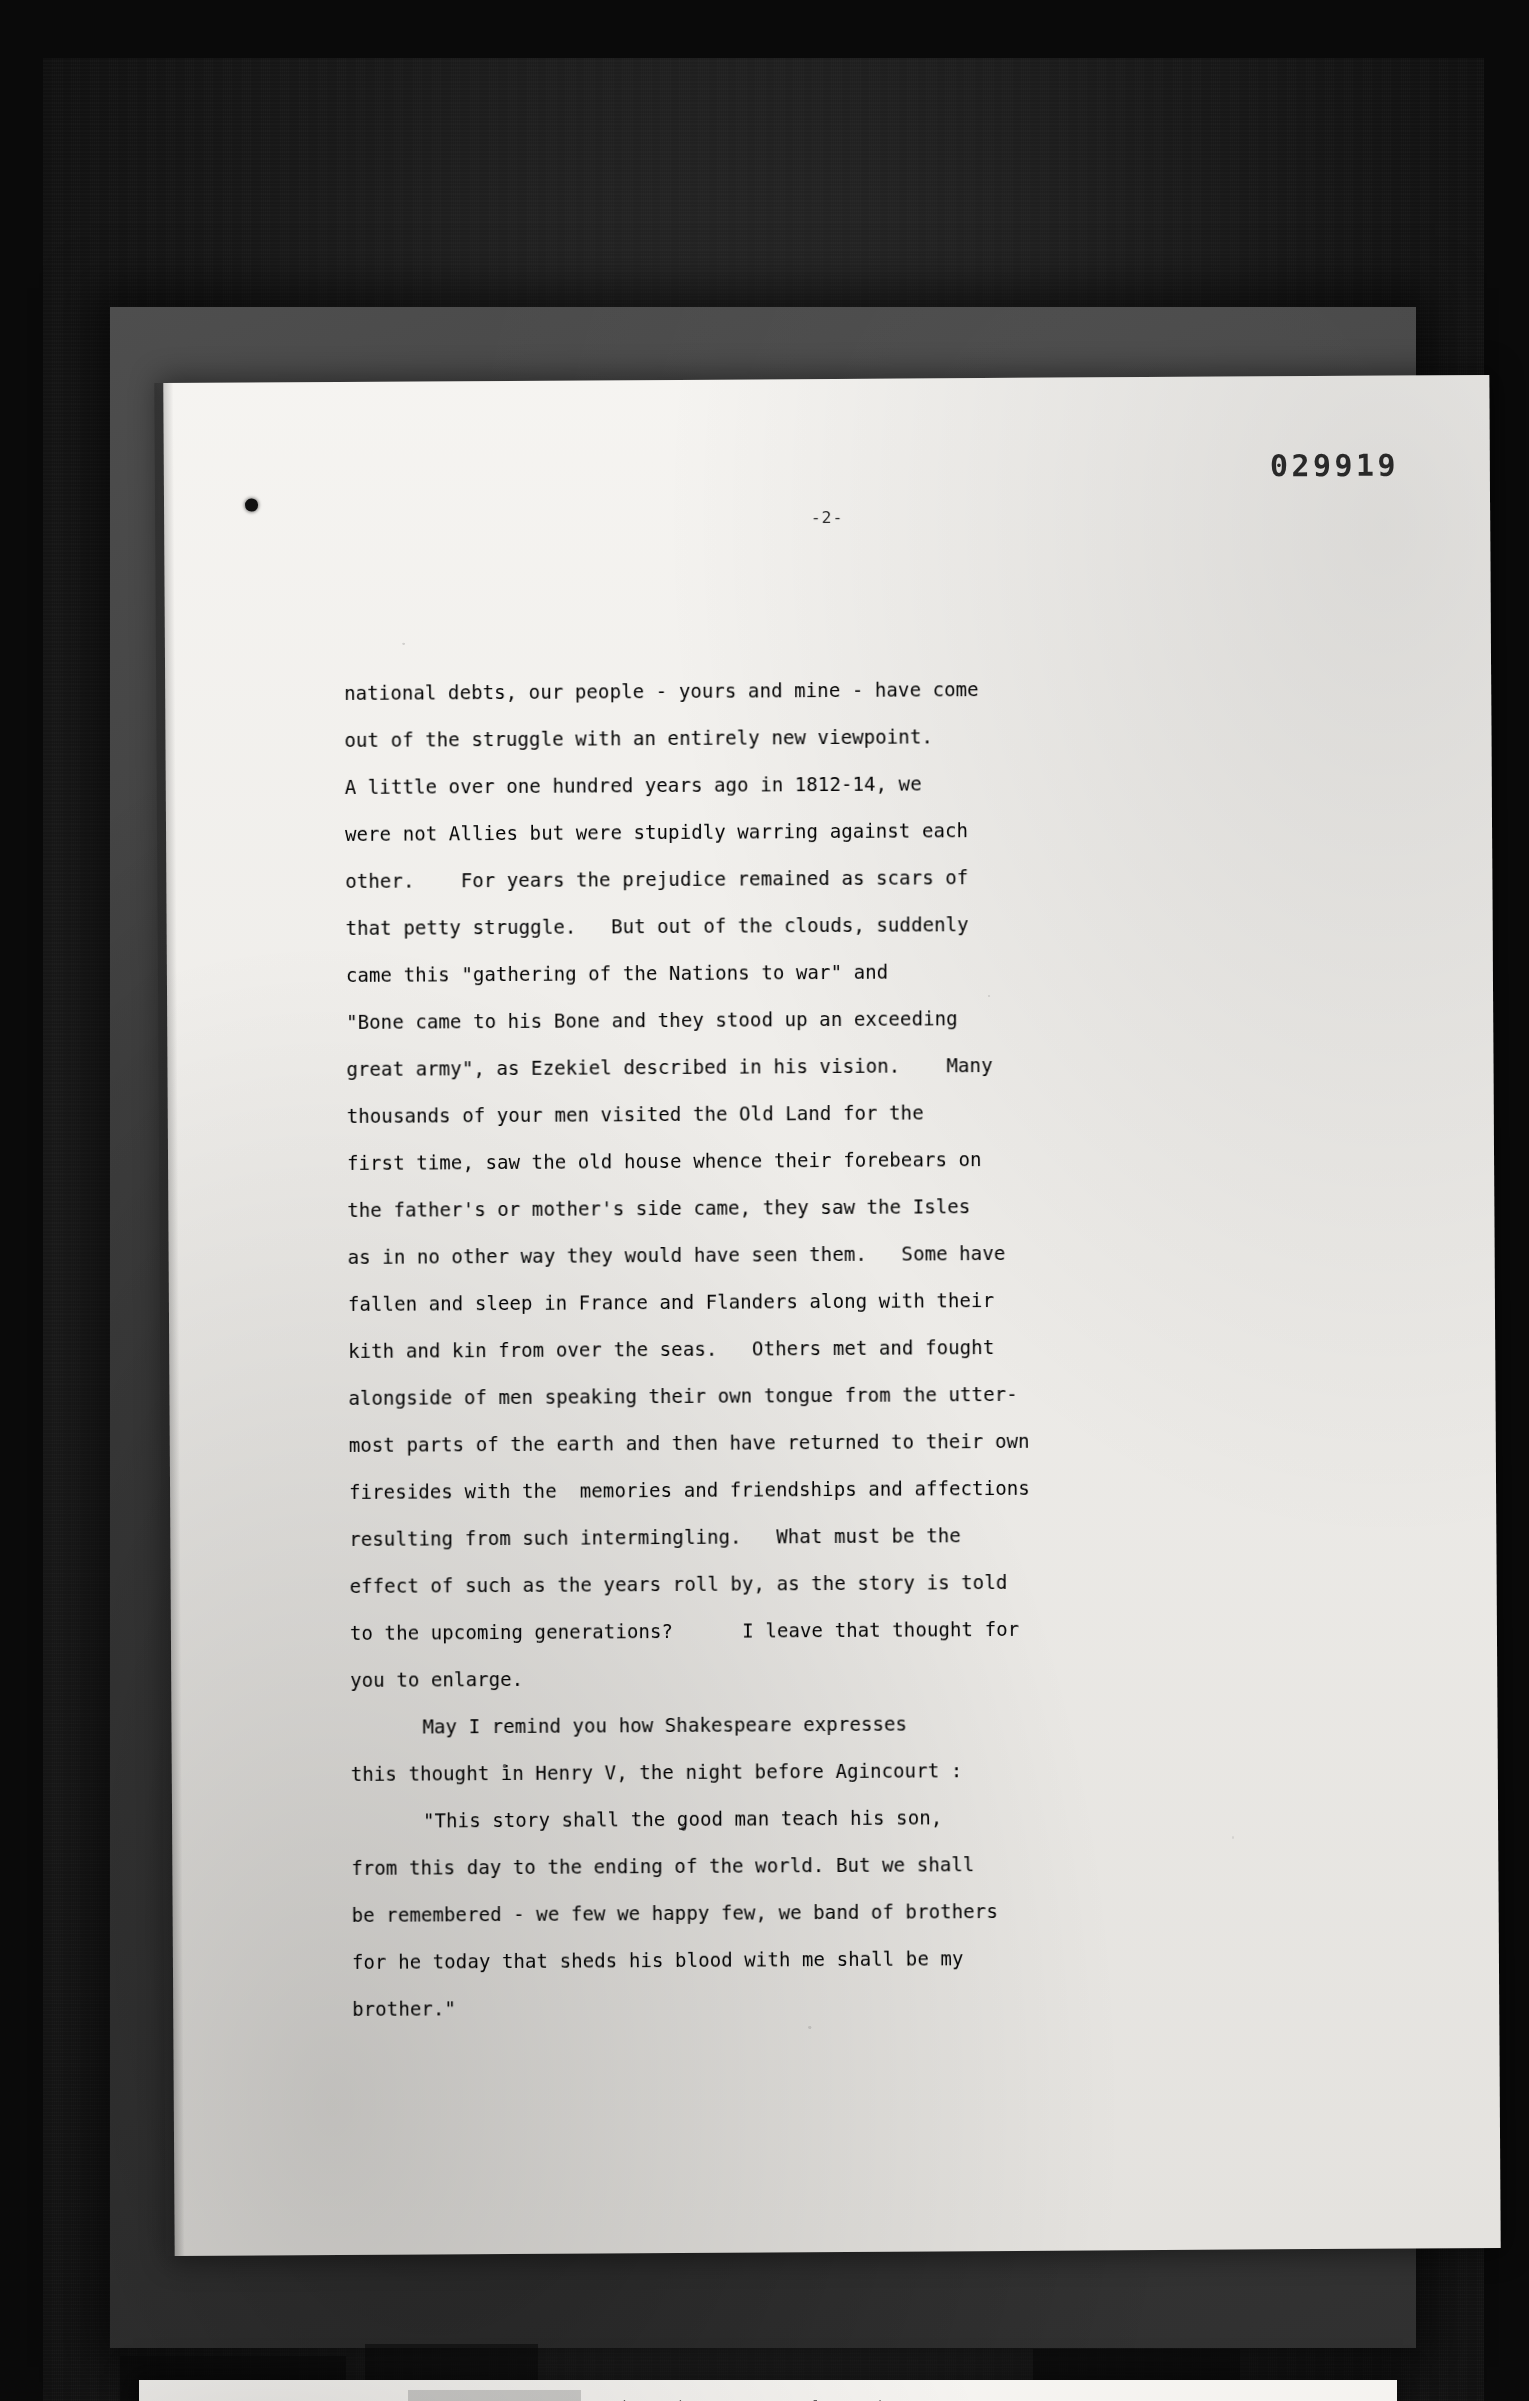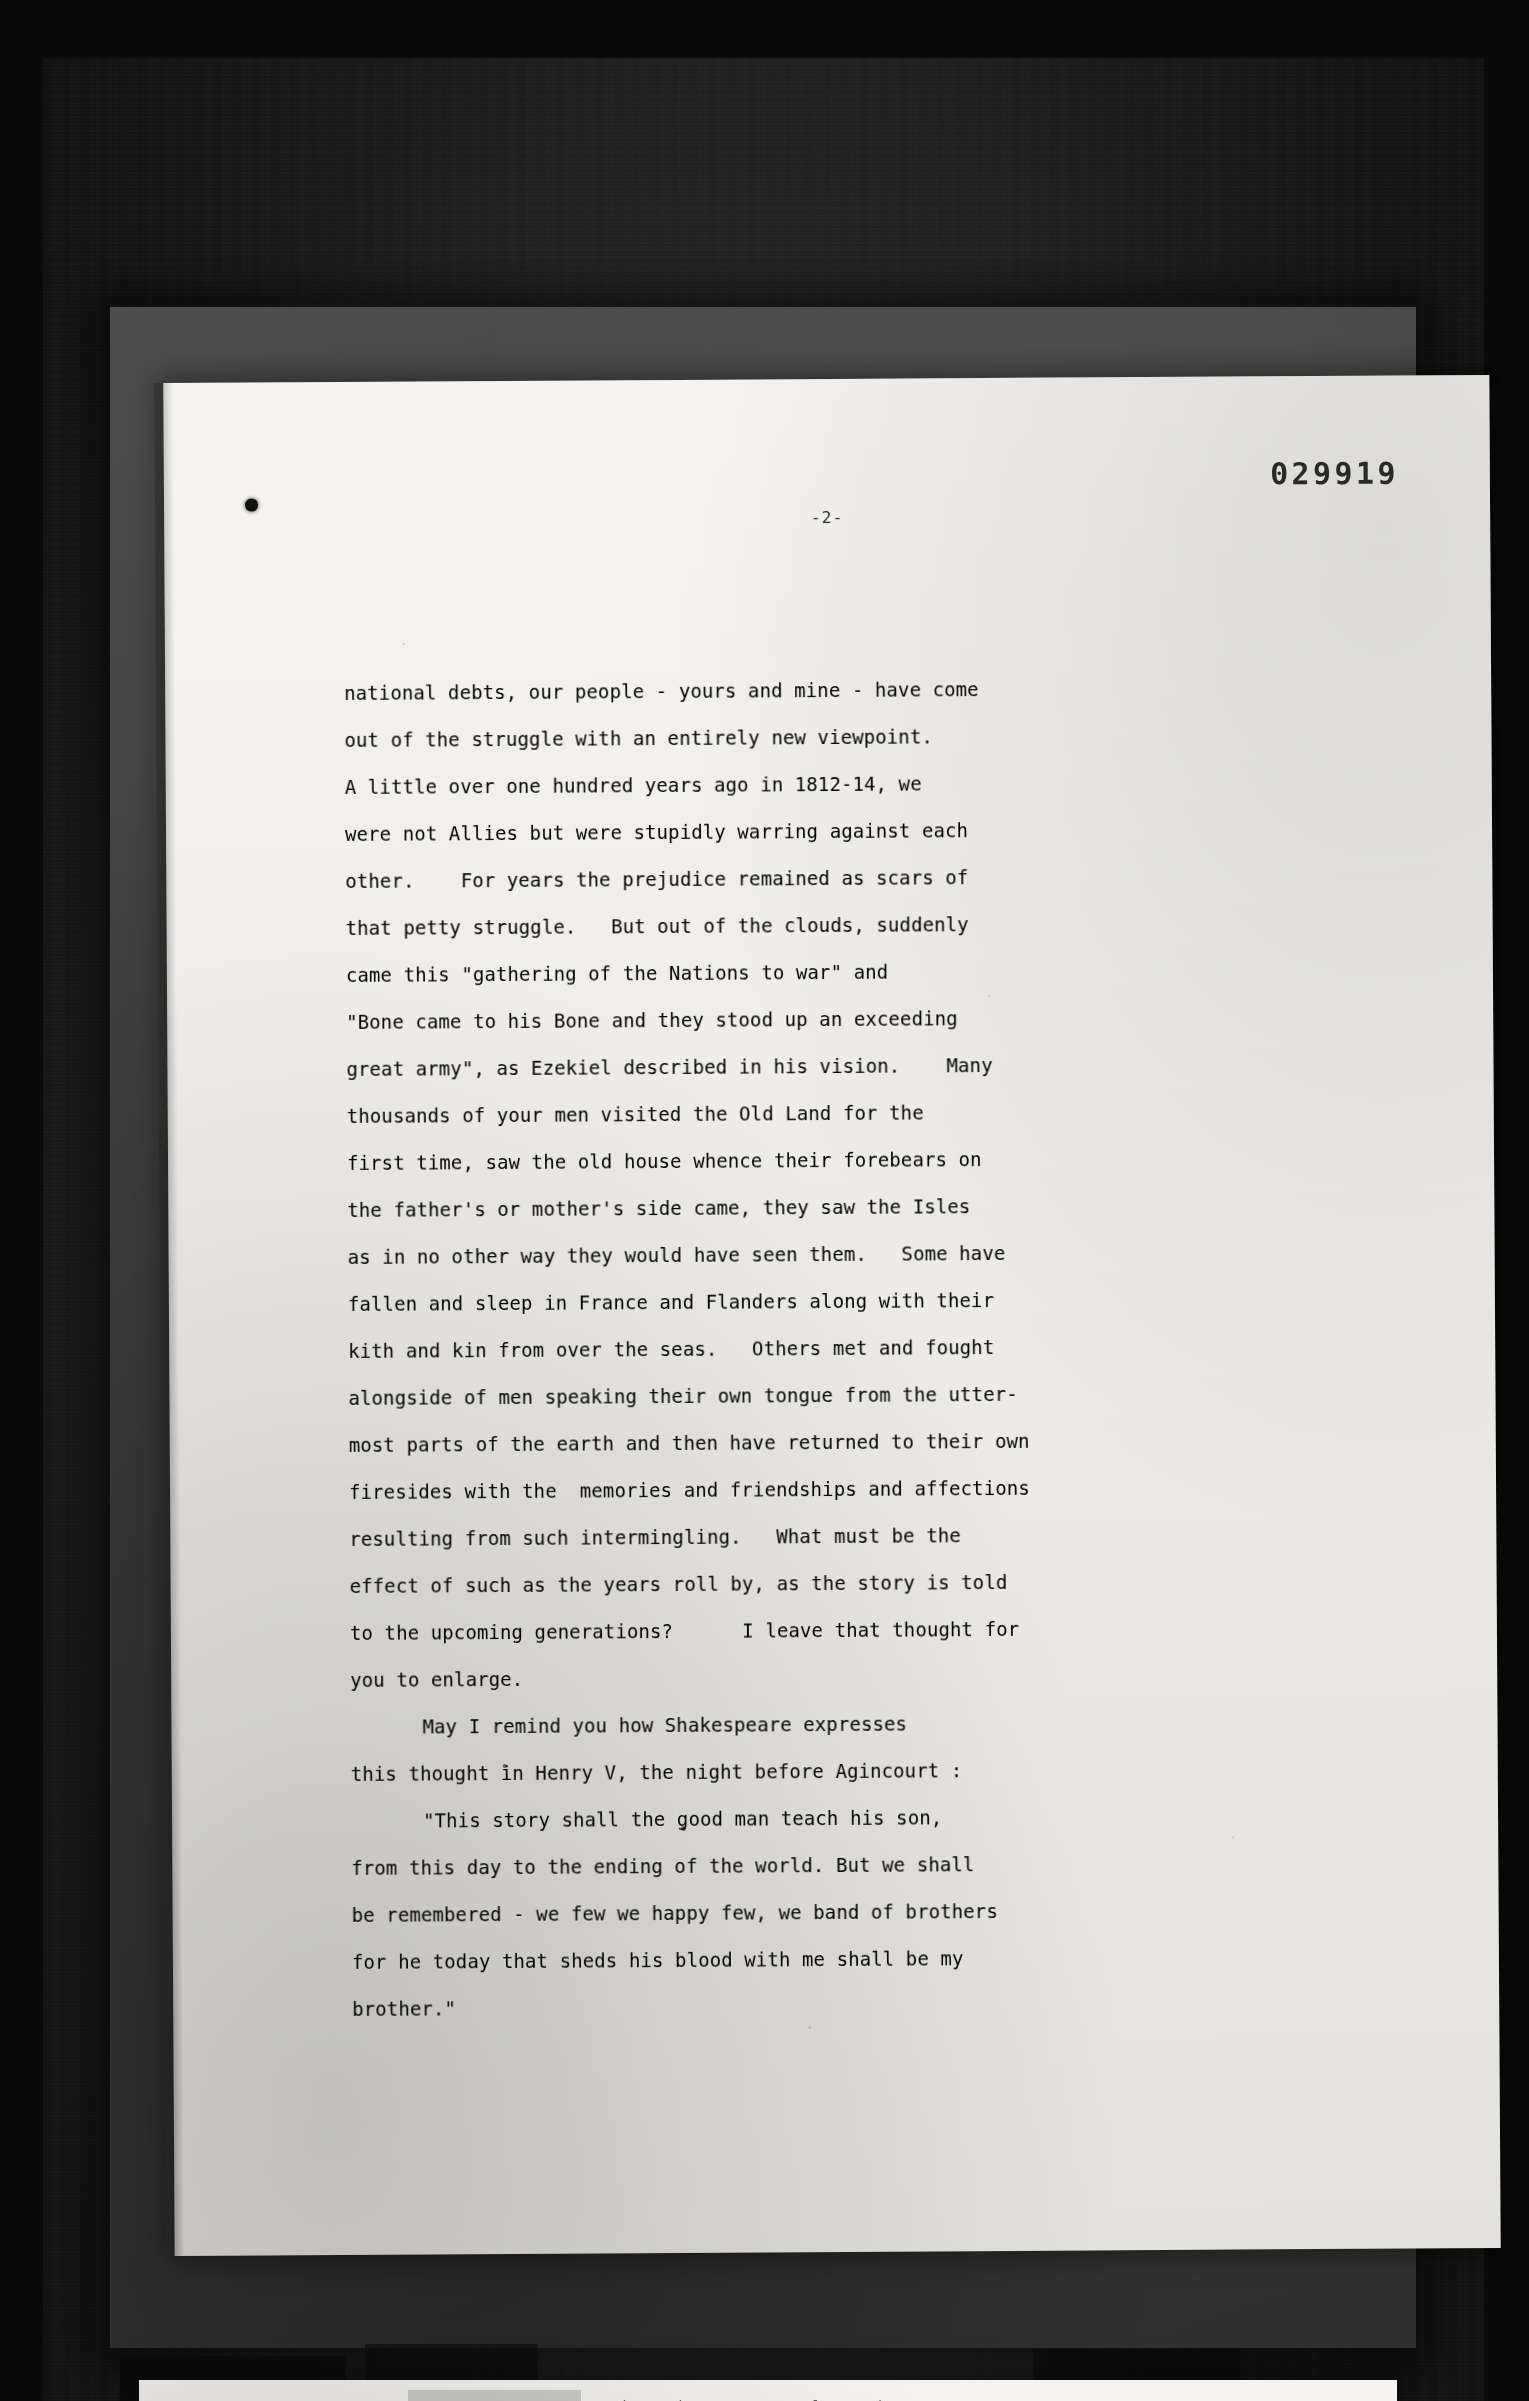--- a/index.html
+++ b/index.html
@@ -109,21 +109,20 @@
   #stamp-number {
     position: absolute;
     right: 91px;
     top: 72px;
     font-family: "DejaVu Sans Mono", monospace;
     font-size: 30px;
     letter-spacing: 3.4px;
     color: #1a1a1a;
     font-weight: 700;
     opacity: 0.92;
-    margin-top: 8px;
   }
 
   
   #punch-hole {
     position: absolute;
     left: 81px;
     top: 116px;
     width: 12.5px;
     height: 12.5px;
     border-radius: 50%;

